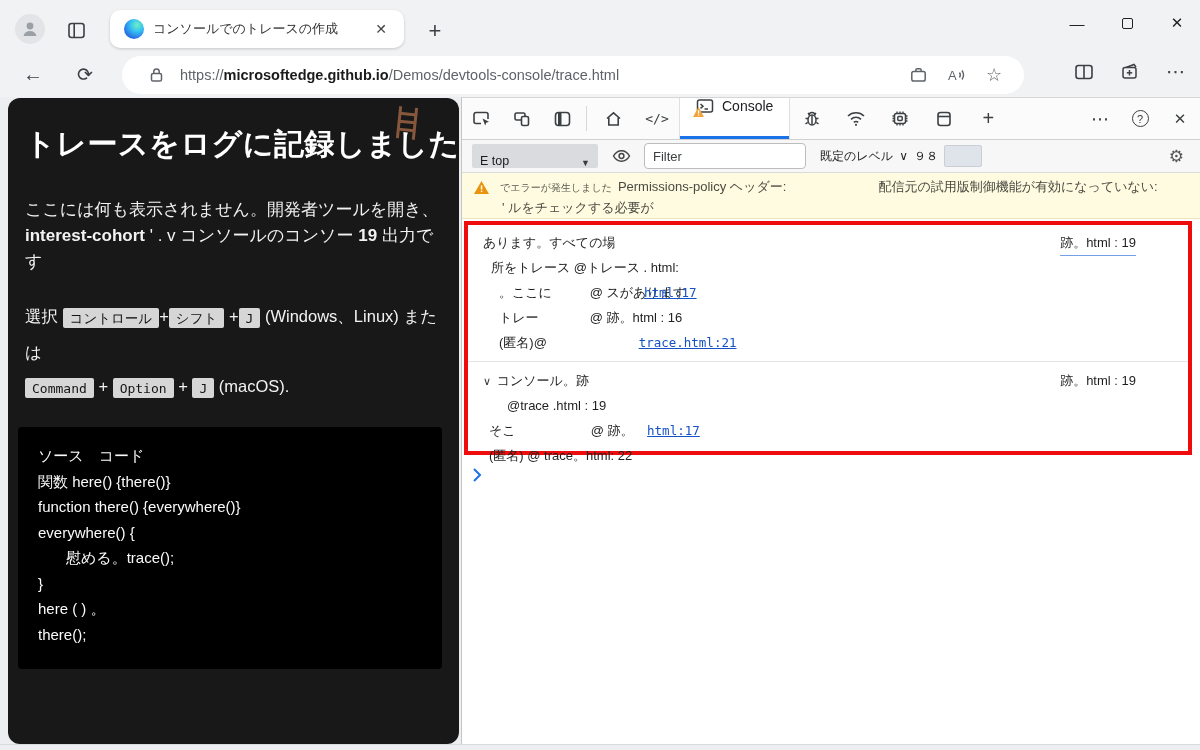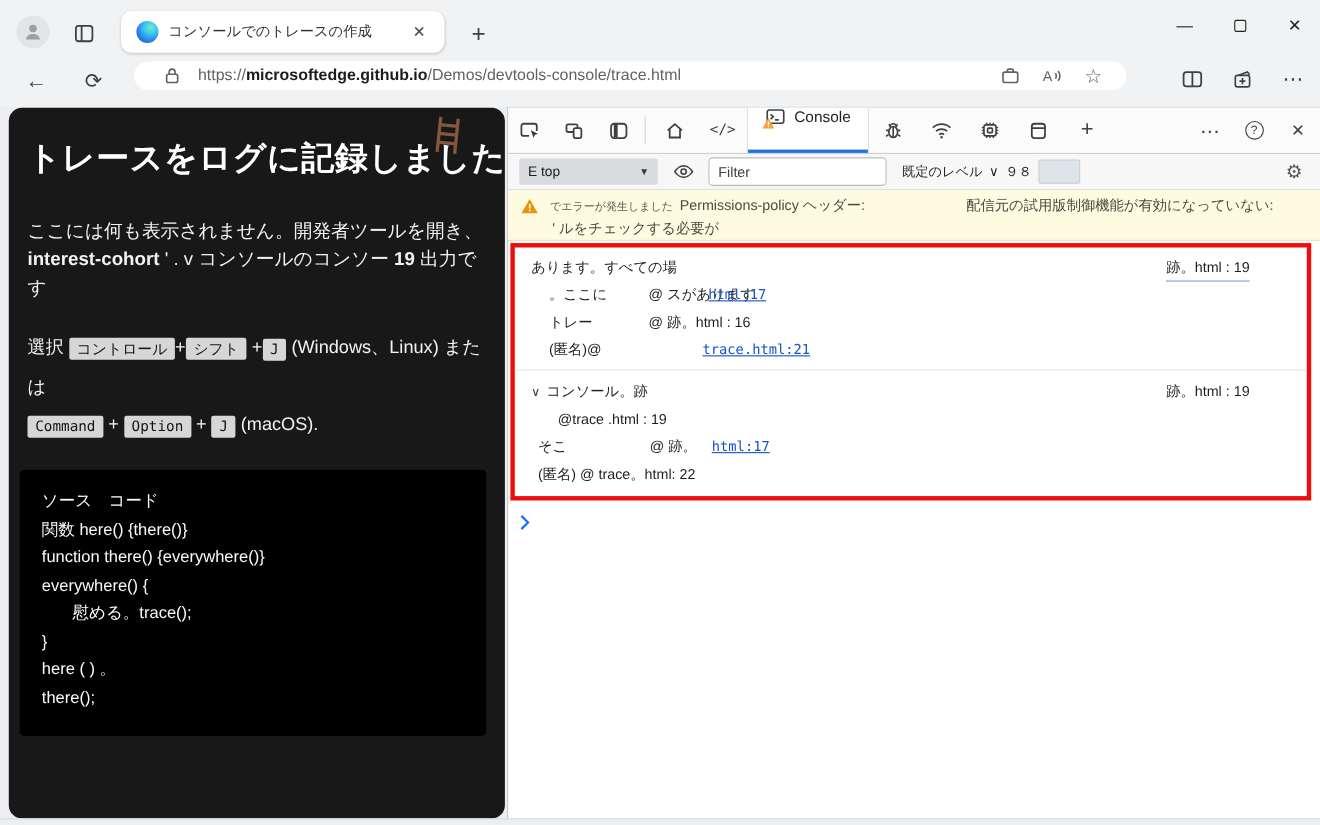--- a/index.html
+++ b/index.html
@@ -29,21 +29,21 @@
   .newtab-btn { position:absolute; left:422px; top:18px; font-size:22px; color:#3c4043; width:26px; text-align:center; }
   .win-controls { position:absolute; right:10px; top:10px; display:flex; gap:24px; align-items:center; }
   .win-btn { width:26px; height:26px; display:flex; align-items:center; justify-content:center; font-size:15px; color:#222; }
   .win-max { width:11px; height:11px; border:1.4px solid #222; border-radius:2px; }
 
   .nav-row { position:absolute; left:0; top:52px; width:100%; height:44px; display:flex; align-items:center; }
   .nav-btn { font-size:20px; color:#3c4043; width:34px; text-align:center; }
   .back-btn { margin-left:16px; }
   .refresh-btn { margin-left:18px; font-size:19px; }
   .addr-bar {
-    position:absolute; left:122px; top:56px; width:902px; height:26px;
+    position:absolute; left:122px; top:56px; width:902px; height:38px;
     background:#fff; border-radius:19px; display:flex; align-items:center; padding:0 16px 0 20px; gap:10px;
   }
   .addr-url { flex:1; font-size:14.5px; color:#5f6368; white-space:nowrap; overflow:hidden; }
   .addr-url b { color:#1b1b1b; font-weight:700; }
   .addr-icon { color:#5f6368; display:flex; align-items:center; justify-content:center; width:28px; height:28px; }
   .star-glyph { font-size:18px; }
   .chrome-right { position:absolute; right:14px; top:60px; display:flex; gap:26px; align-items:center; color:#3c4043; }
   .ellipsis-glyph { font-size:19px; letter-spacing:1px; }
 
   
@@ -96,21 +96,21 @@
   .dt-help { width:17px; height:17px; border:1.4px solid #3c4043; border-radius:50%; font-size:11px; display:flex; align-items:center; justify-content:center; }
   .dt-close { font-size:15px; }
   .sources-glyph { font-size:13px; font-family:"DejaVu Sans Mono", monospace; color:#3c4043; }
 
   .dt-toolbar {
     height:33px; background:#f7f7f7; border-bottom:1px solid #dadada;
     display:flex; align-items:center; padding:0 10px; gap:10px;
   }
   .ctx-select {
     width:126px; height:24px; background:#d9dbde; border-radius:2px;
-    display:flex; align-items:center; padding:0 8px; font-size:12.5px; color:#1a1a1a;
+    display:flex; align-items:flex-end; padding:0 8px; font-size:12.5px; color:#1a1a1a;
   }
   .ctx-caret { margin-left:auto; font-size:9px; color:#3b3b3b; }
   .eye-btn { width:26px; display:flex; justify-content:center; color:#444; }
   .filter-input {
     width:162px; height:26px; border:1px solid #bdbdbd; border-radius:4px;
     font-size:13px; padding:0 8px; color:#202124; background:#fff;
     font-family:"Liberation Sans", sans-serif;
   }
   .filter-input::placeholder { color:#3c4043; opacity:1; }
   .levels { display:flex; align-items:center; gap:6px; font-size:12px; color:#1f1f1f; margin-left:4px; }
@@ -401,20 +401,21 @@
   </div>
 
   <div class="console-out">
     <div class="red-box">
 
       <div class="msg m1">
         <div class="msg-row r1">
           <span>あります。すべての場</span>
           <span class="src-link u">跡。html : 19</span>
         </div>
+        <div class="msg-row r2">所をトレース @トレース . html:</div>
         <div class="msg-row r3">
           <span class="lbl87">。ここに</span>
           <span>@ スがあります</span>
           <a class="mono-link overlap">html:17</a>
         </div>
         <div class="msg-row r4">
           <span class="lbl87">トレー</span>
           <span>@ 跡。html : 16</span>
         </div>
         <div class="msg-row r5">

